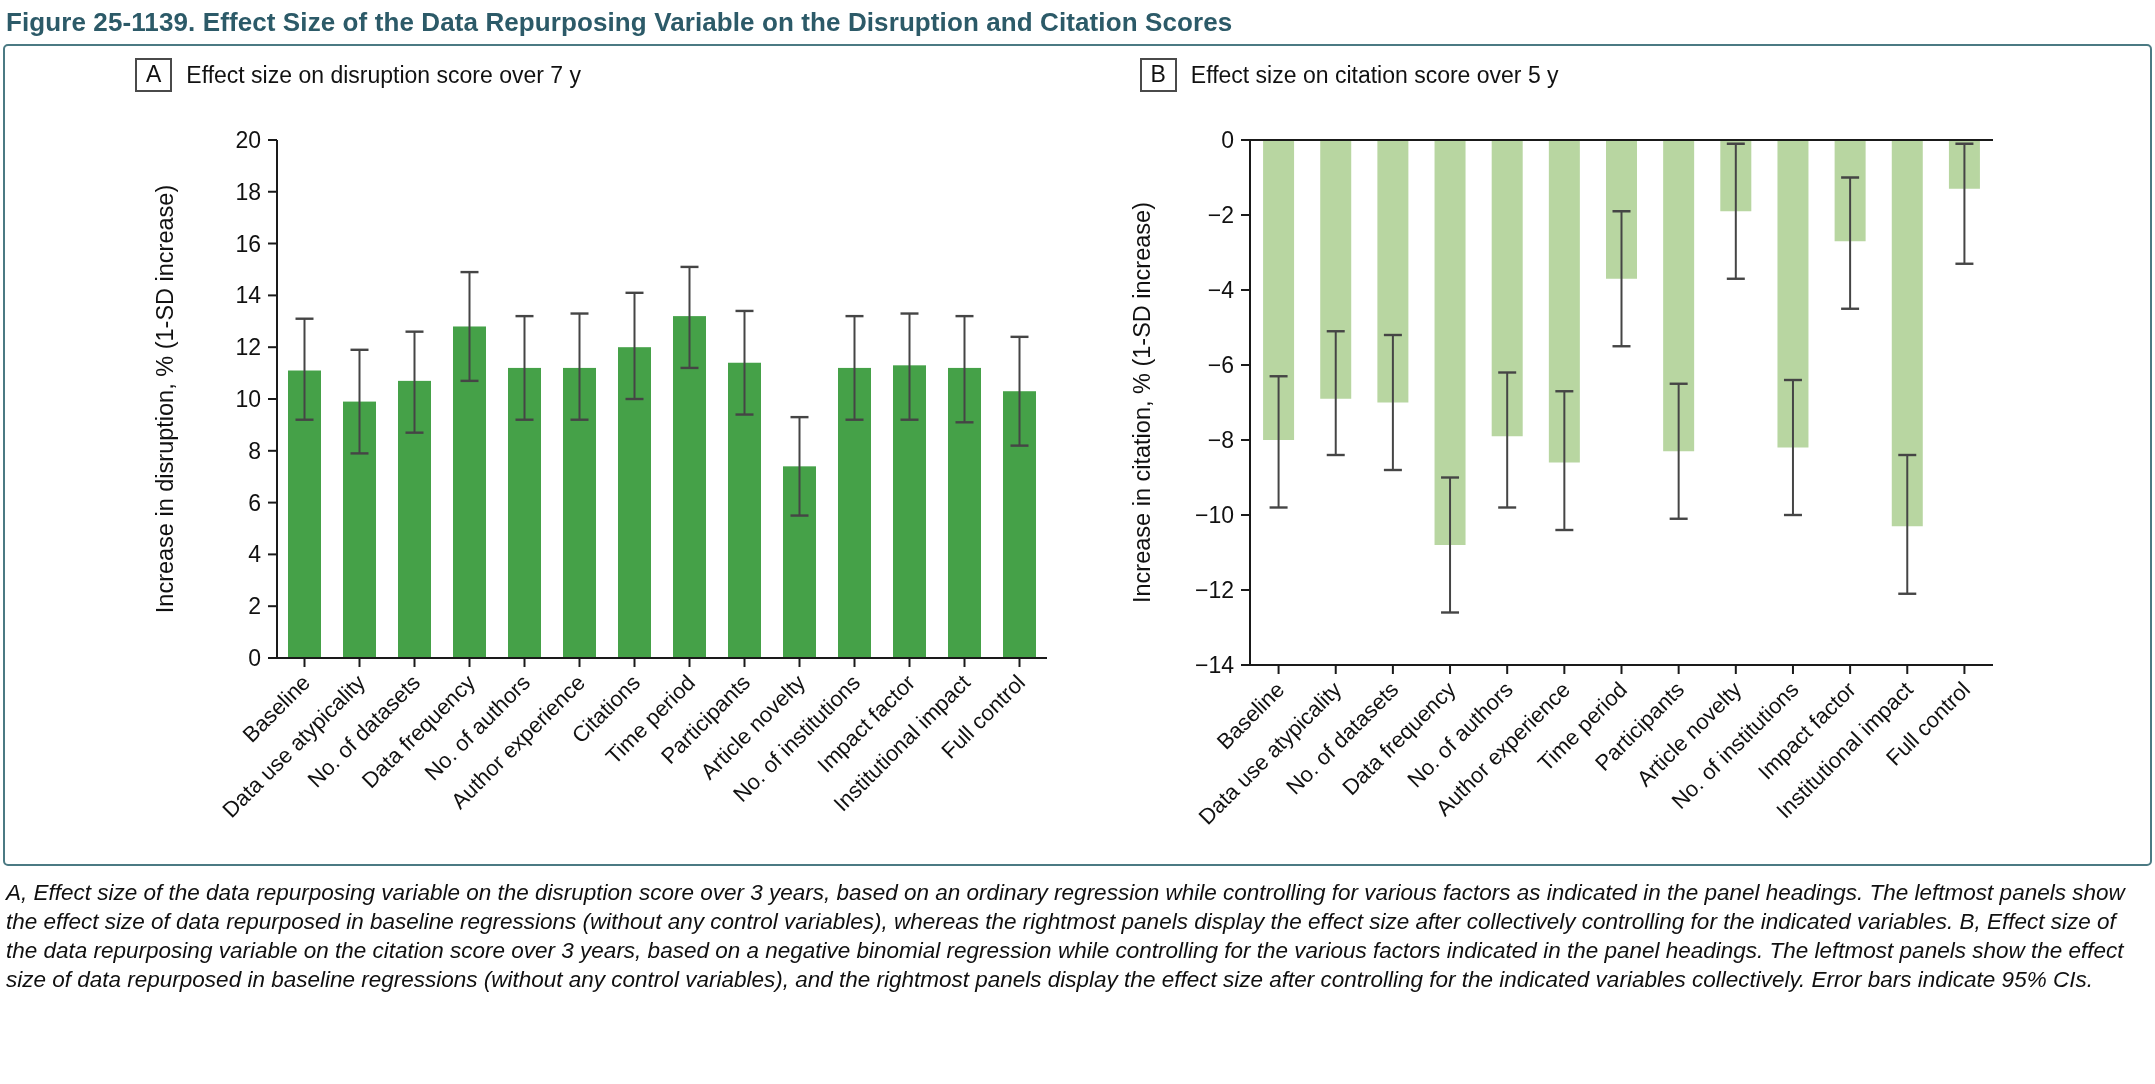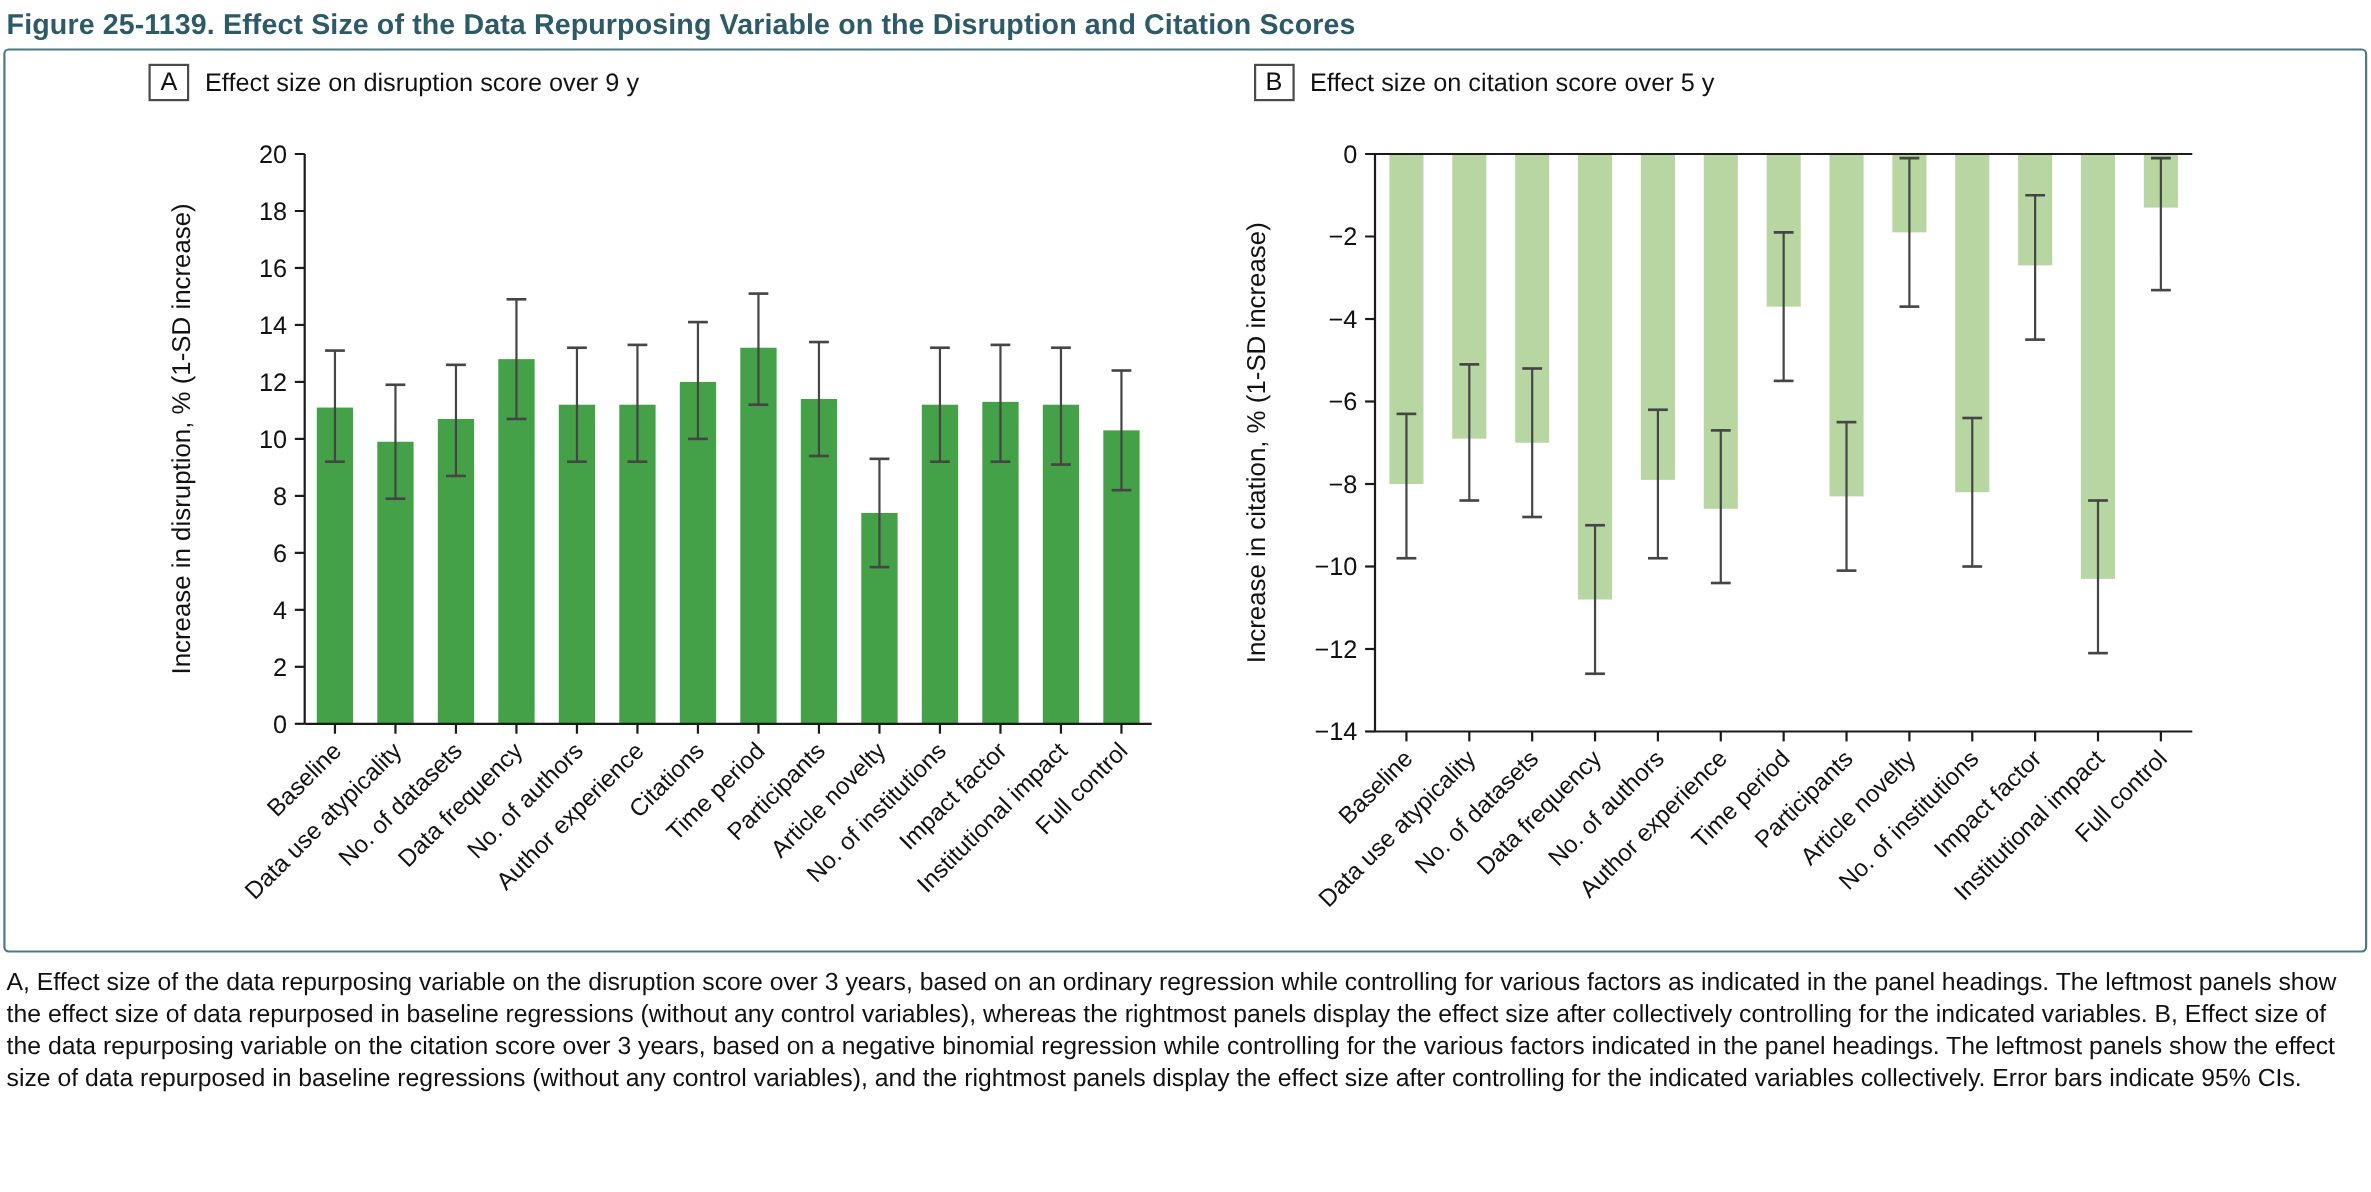--- a/index.html
+++ b/index.html
@@ -5,33 +5,33 @@
   html,body{margin:0;padding:0;background:#fff;}
   body{width:2155px;height:1084px;font-family:"Liberation Sans",sans-serif;color:#111;}
   .figure-title{font-size:26px;font-weight:bold;color:#2c5a68;padding:7px 22px 6px 6px;letter-spacing:.1px;}
   .figure-box{margin:0 3px;border:2px solid #4b7a83;border-radius:5px;height:818px;background:#fff;display:flex;overflow:hidden;}
   .panel{width:50%;position:relative;}
   .panel-header{display:flex;align-items:center;gap:14px;margin-top:12px;font-size:23px;color:#111;}
   .panel-a .panel-header{margin-left:130px;}
   .panel-b .panel-header{margin-left:62px;}
   .panel-letter{border:2px solid #4a4a4a;padding:1px 9px 3px 9px;font-size:23px;line-height:26px;background:#fff;}
   .chart-svg{display:block;}
-  .figure-caption{font-size:22.5px;line-height:29px;color:#101010;margin:12px 6px 0 6px;}
+  .figure-caption{font-size:22.5px;line-height:29px;color:#101010;margin:12px 6px 0 6px;font-style:italic;}
   svg text{font-family:"Liberation Sans",sans-serif;}
 </style>
 </head>
 <body>
 
 <div class="figure-title">Figure 25-1139. Effect Size of the Data Repurposing Variable on the Disruption and Citation Scores</div>
 
 <div class="figure-box">
   <div class="panel panel-a">
     <div class="panel-header">
       <span class="panel-letter">A</span>
-      <span>Effect size on disruption score over 9 y</span>
+      <span>Effect size on disruption score over 7 y</span>
     </div>
     <svg class="chart-svg" id="chart-a" width="1075" height="766">
         <line x1="272" y1="48" x2="272" y2="566" stroke="#1a1a1a" stroke-width="2"></line>
         <line x1="263" y1="566" x2="272" y2="566" stroke="#1a1a1a" stroke-width="2"></line>
         <text x="256" y="574" text-anchor="end" font-size="23" fill="#111">0</text>
         <line x1="263" y1="514.2" x2="272" y2="514.2" stroke="#1a1a1a" stroke-width="2"></line>
         <text x="256" y="522.2" text-anchor="end" font-size="23" fill="#111">2</text>
         <line x1="263" y1="462.4" x2="272" y2="462.4" stroke="#1a1a1a" stroke-width="2"></line>
         <text x="256" y="470.4" text-anchor="end" font-size="23" fill="#111">4</text>
         <line x1="263" y1="410.6" x2="272" y2="410.6" stroke="#1a1a1a" stroke-width="2"></line>

